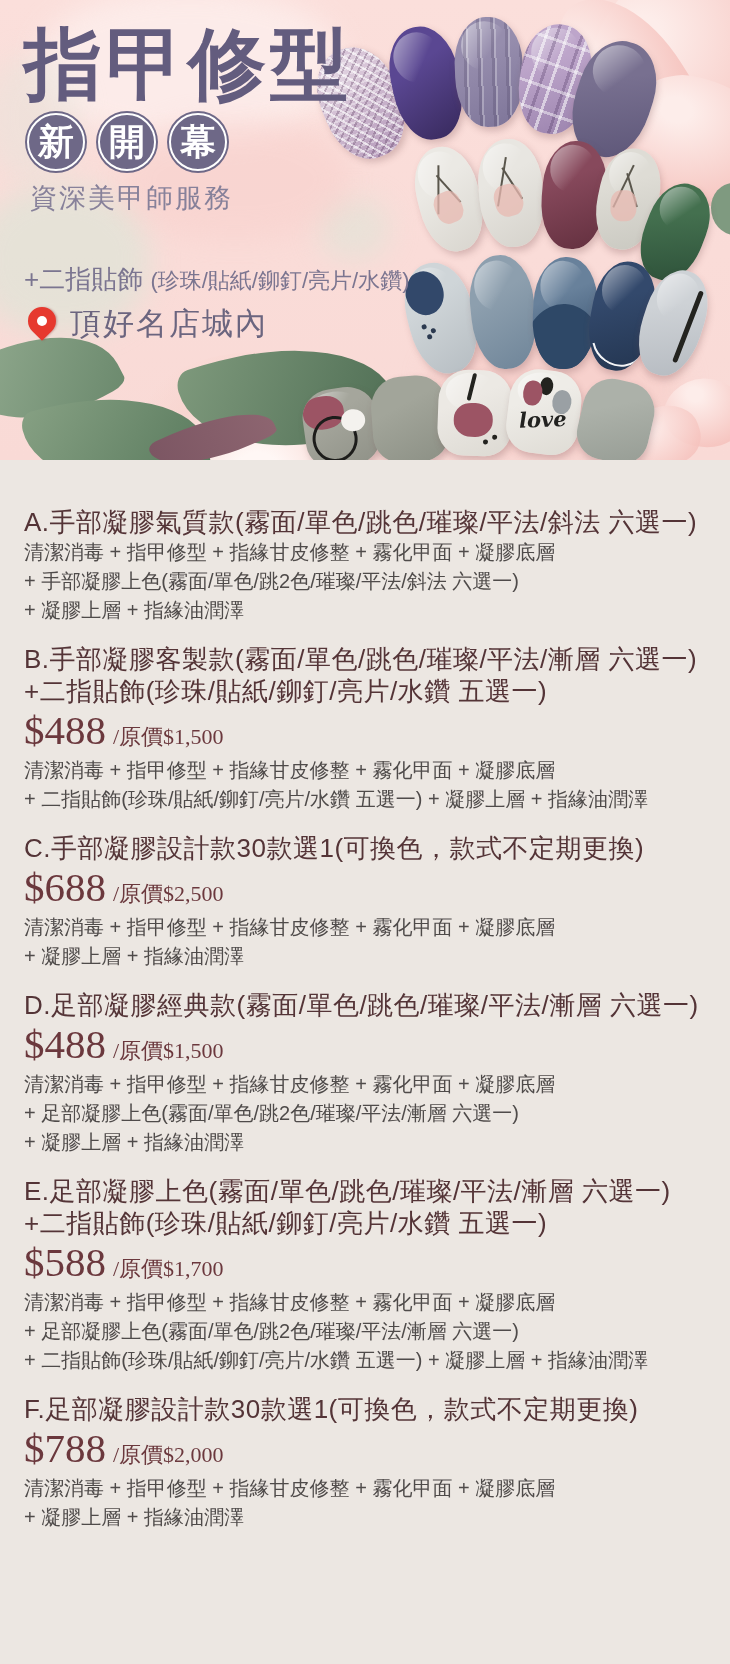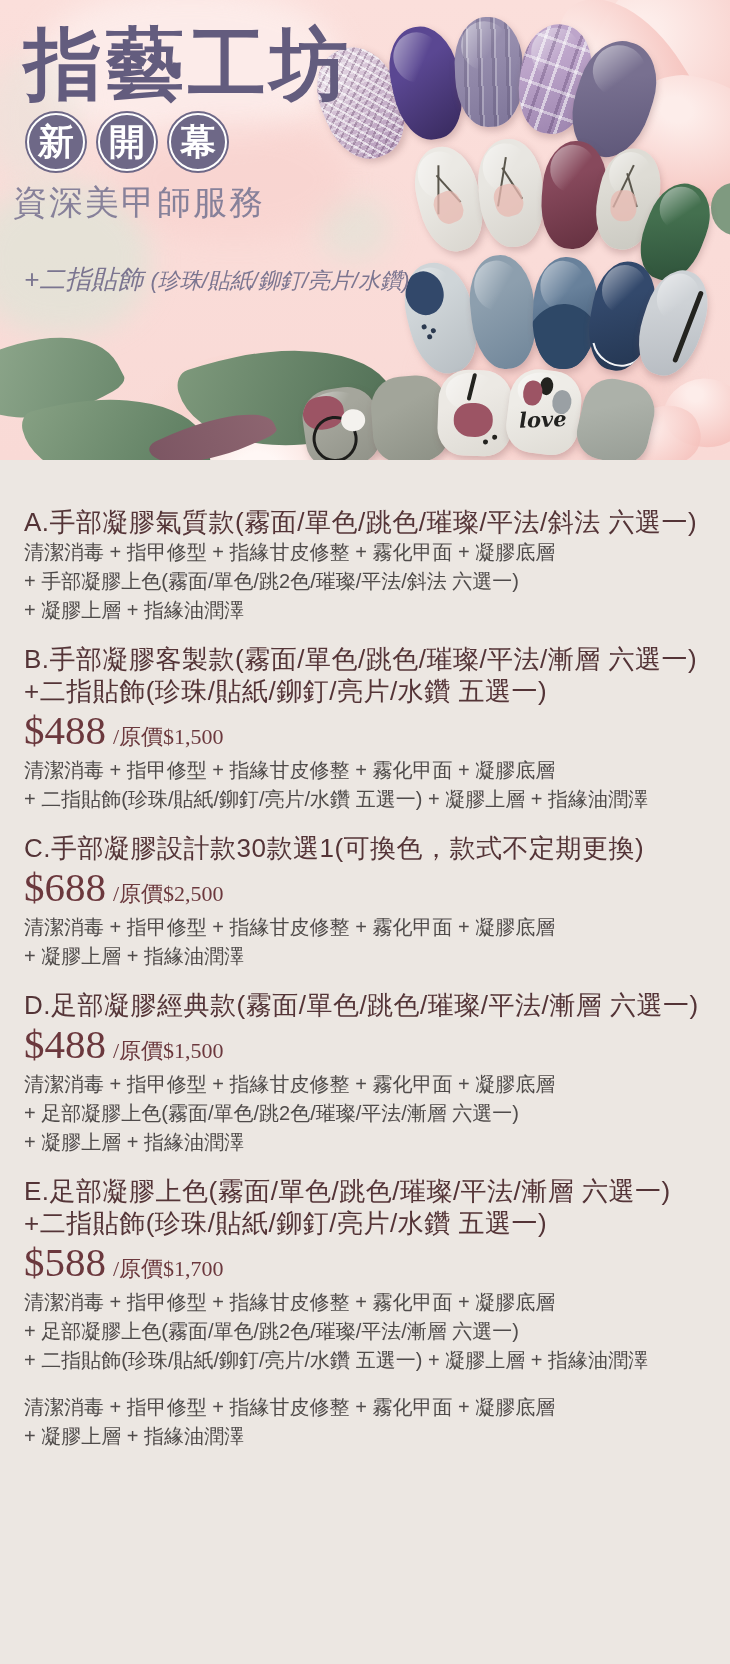--- a/index.html
+++ b/index.html
@@ -35,23 +35,23 @@
   .flower-br .p1{right:10px;top:0;width:80px;height:70px;border-radius:60% 50% 65% 45%/65% 55% 55% 45%;transform:rotate(20deg);}
   .flower-br .p2{right:55px;top:28px;width:70px;height:60px;border-radius:55% 60% 45% 60%/60% 55% 50% 45%;transform:rotate(-18deg);opacity:.85;}
 
   
   .brand-title{position:absolute;left:24px;top:18px;font-family:"DejaVu Serif","Liberation Serif",serif;
                font-weight:bold;font-size:78px;line-height:92px;letter-spacing:4px;color:#635c7e;}
   .badges{position:absolute;left:25px;top:111px;display:flex;gap:9px;}
   .badge{position:relative;width:62px;height:62px;border-radius:50%;background:#6e6887;color:#ffffff;
          display:flex;align-items:center;justify-content:center;font-size:36px;font-weight:bold;}
   .badge::after{content:"";position:absolute;inset:2px;border:2px solid #ffffff;border-radius:50%;}
-  .subtitle{position:absolute;left:13px;top:180px;font-size:34px;letter-spacing:2px;color:#87819a;}
+  .subtitle{position:absolute;left:30px;top:180px;font-size:27px;letter-spacing:2px;color:#87819a;}
   .svc1{position:absolute;left:24px;top:224px;font-size:28px;letter-spacing:1px;color:#7b7590;}
-  .svc2{position:absolute;left:24px;top:262px;font-size:26px;color:#7b7590;font-style:italic;}
+  .svc2{position:absolute;left:24px;top:262px;font-size:26px;color:#7b7590;}
   .svc2 .paren{font-size:22px;}
   .loc-row{position:absolute;left:28px;top:303px;display:flex;align-items:center;}
   .pin{position:relative;width:28px;height:28px;margin:0 14px 6px 0;background:#e6392f;
        border-radius:50% 50% 50% 0;transform:rotate(-45deg);box-shadow:1px 1px 2px rgba(150,60,60,.35);}
   .pin::after{content:"";position:absolute;left:9px;top:9px;width:10px;height:10px;border-radius:50%;background:#ffffff;}
   .loc-text{font-size:31px;letter-spacing:2px;color:#6b657f;}
 
   
   .nail{position:absolute;overflow:hidden;border-radius:48% 48% 46% 46%/42% 42% 46% 46%;
         box-shadow:2px 4px 7px rgba(120,75,80,.28);}
@@ -211,28 +211,32 @@
           <span class="blob-b" style="left: 40%; top: 8%; width: 18%; height: 22%;"></span>
           <span class="patch" style="left: 18%; top: 14%; width: 26%; height: 30%;"></span>
           <span class="blob-g" style="left: 60%; top: 22%; width: 26%; height: 28%;"></span>
           <span class="love-text">love</span>
         </div>
         <div class="nail deco-matte toe matte" style="left: 580px; top: 380px; width: 72px; height: 82px; transform: rotate(13deg); background: linear-gradient(155deg, rgb(172, 177, 169) 35%, rgb(150, 156, 148));">
           <span class="pat"></span>
         </div>
       </div>
 
-    <div class="brand-title">指藝工坊</div>
+    <div class="brand-title">指甲修型</div>
     <div class="badges">
       <span class="badge">新</span>
       <span class="badge">開</span>
       <span class="badge">幕</span>
     </div>
     <div class="subtitle">資深美甲師服務</div>
     <div class="svc2"><span>+二指貼飾 </span><span class="paren">(珍珠/貼紙/鉚釘/亮片/水鑽)</span></div>
+    <div class="loc-row">
+      <span class="pin"></span>
+      <span class="loc-text">頂好名店城內</span>
+    </div>
   </div>
 
   <div class="price-list">
 
     <div class="item">
       <div class="item-title">A.手部凝膠氣質款(霧面/單色/跳色/璀璨/平法/斜法 六選一)</div>
       <div class="detail">清潔消毒 + 指甲修型 + 指緣甘皮修整 + 霧化甲面 + 凝膠底層</div>
       <div class="detail">+ 手部凝膠上色(霧面/單色/跳2色/璀璨/平法/斜法 六選一)</div>
       <div class="detail">+ 凝膠上層 + 指緣油潤澤</div>
     </div>
@@ -275,18 +279,23 @@
       <div class="price-row">
         <span class="price">$588</span>
         <span class="orig">/原價$1,700</span>
       </div>
       <div class="detail">清潔消毒 + 指甲修型 + 指緣甘皮修整 + 霧化甲面 + 凝膠底層</div>
       <div class="detail">+ 足部凝膠上色(霧面/單色/跳2色/璀璨/平法/漸層 六選一)</div>
       <div class="detail">+ 二指貼飾(珍珠/貼紙/鉚釘/亮片/水鑽 五選一) + 凝膠上層 + 指緣油潤澤</div>
     </div>
 
     <div class="item">
+      <div class="item-title">F.足部凝膠設計款30款選1(可換色，款式不定期更換)</div>
+      <div class="price-row">
+        <span class="price">$788</span>
+        <span class="orig">/原價$2,000</span>
+      </div>
       <div class="detail">清潔消毒 + 指甲修型 + 指緣甘皮修整 + 霧化甲面 + 凝膠底層</div>
       <div class="detail">+ 凝膠上層 + 指緣油潤澤</div>
     </div>
 
   </div>
 </div>
 
 </body></html>

